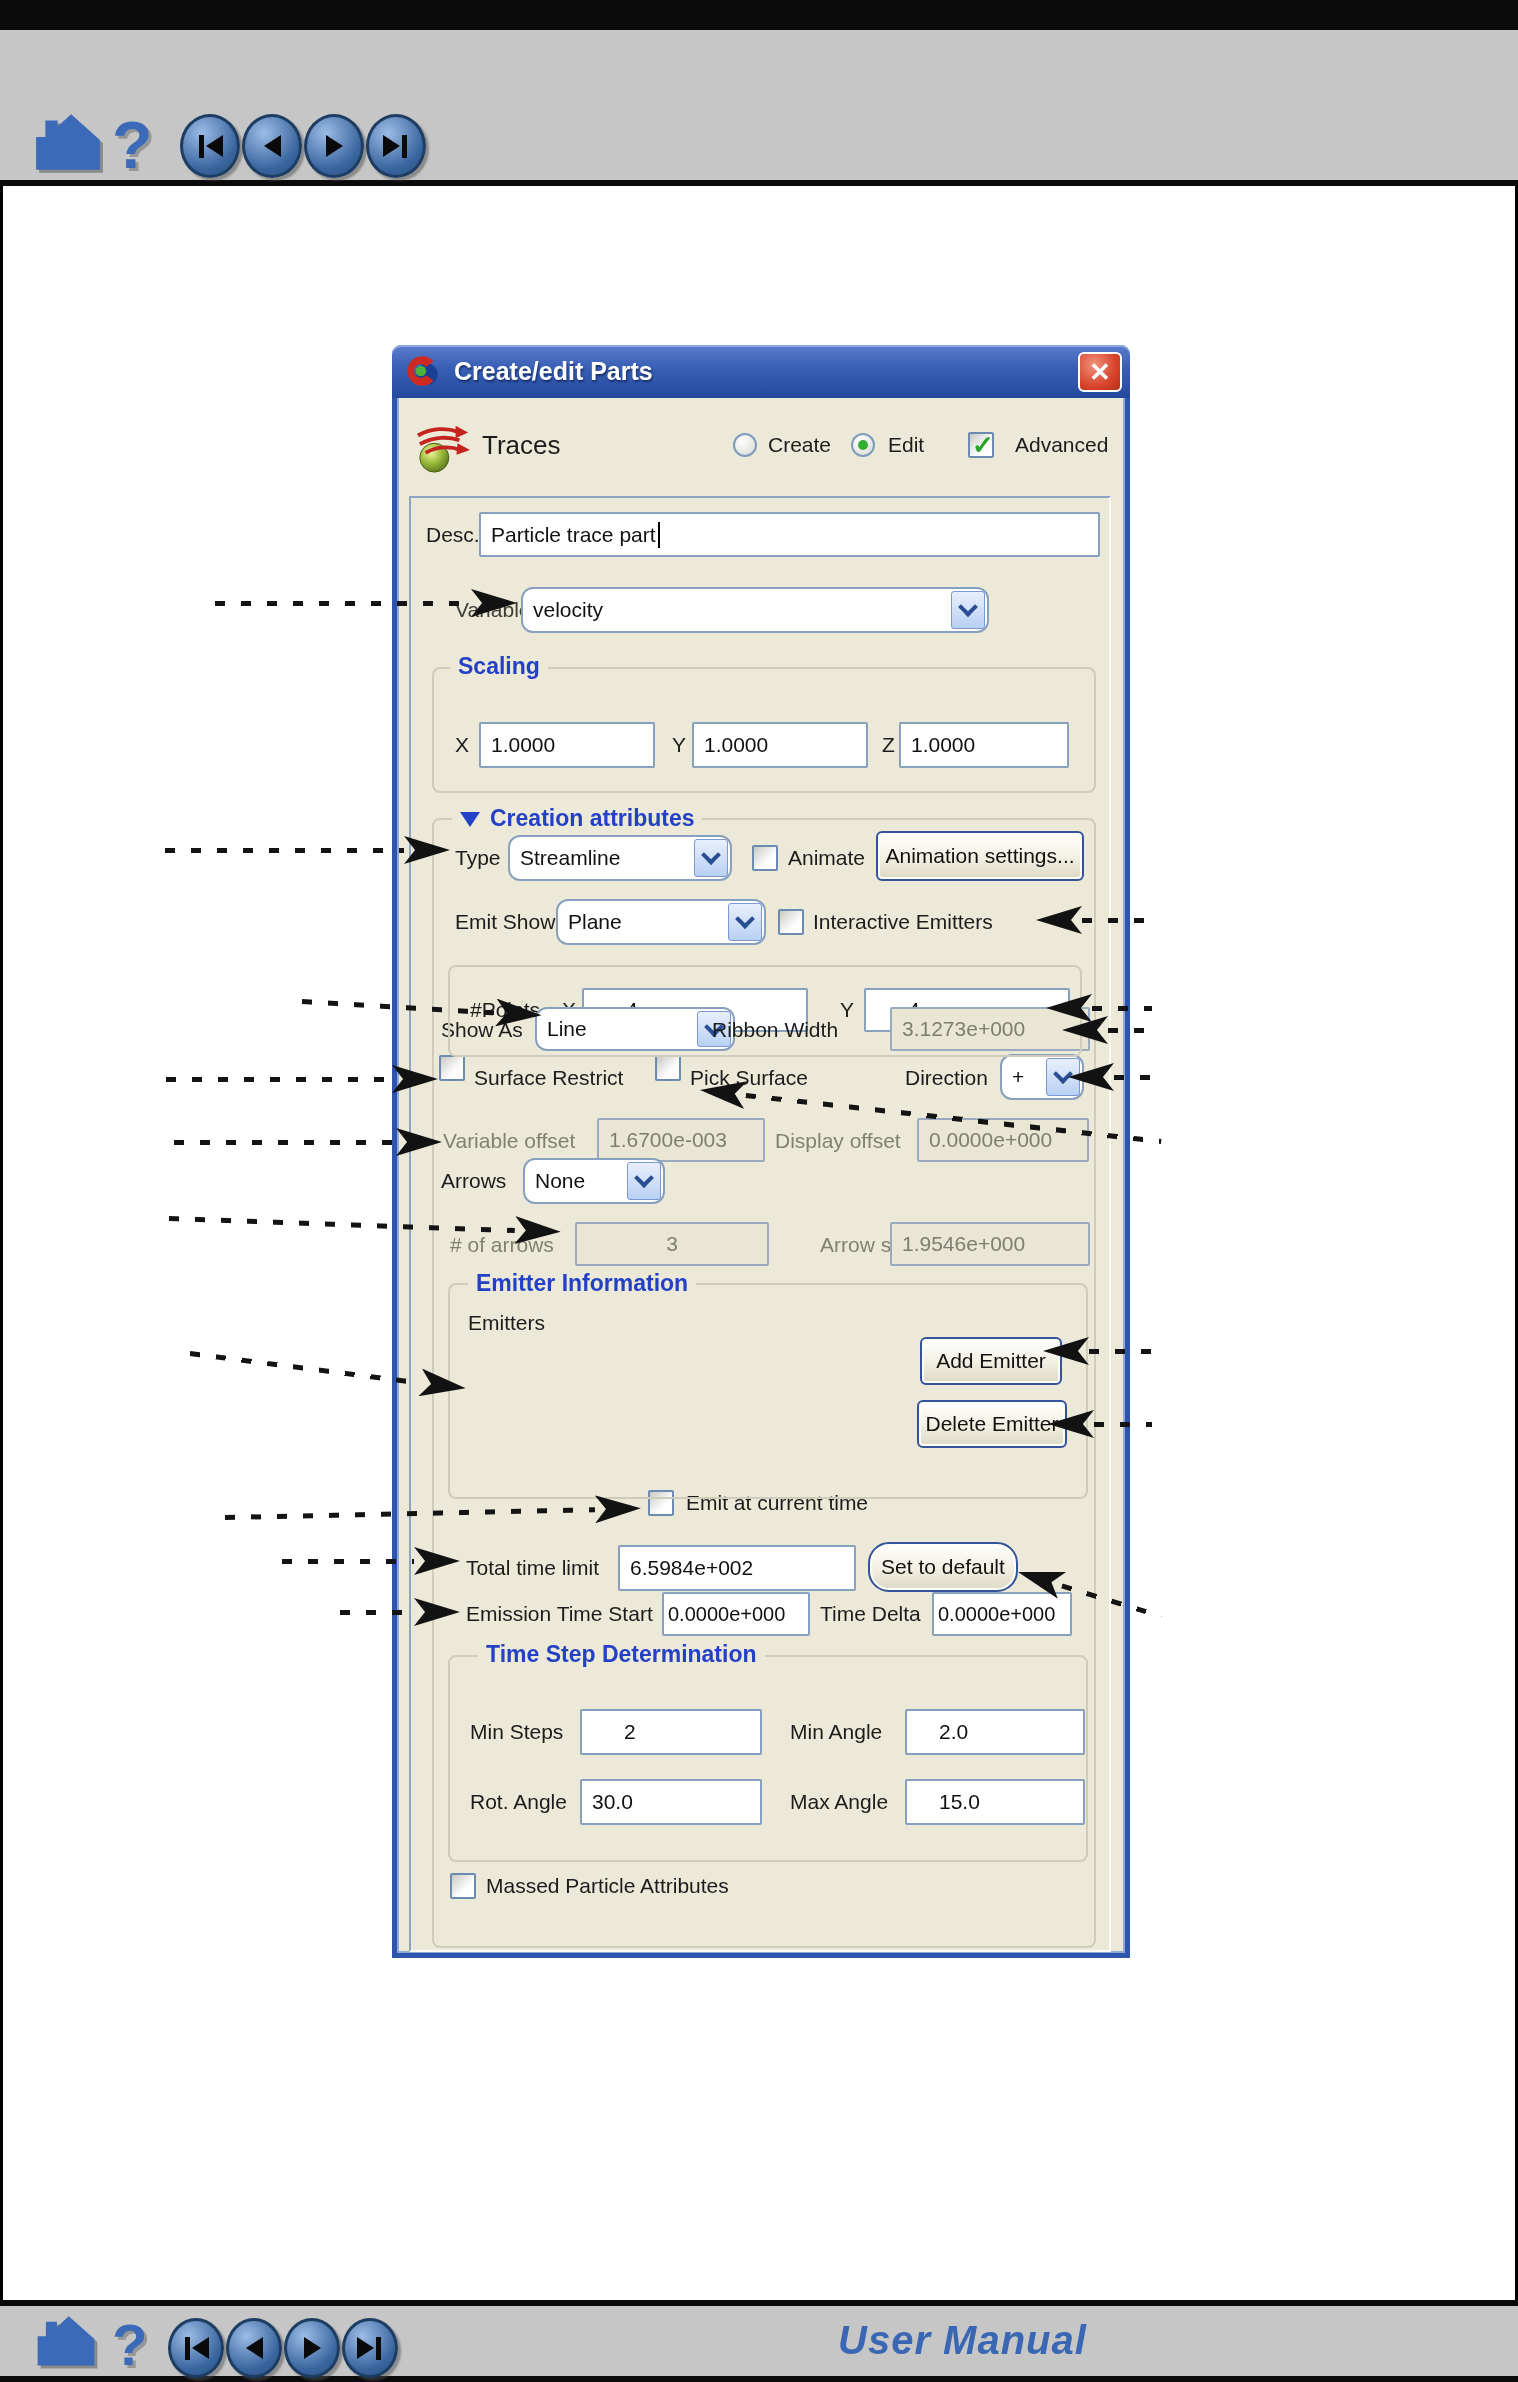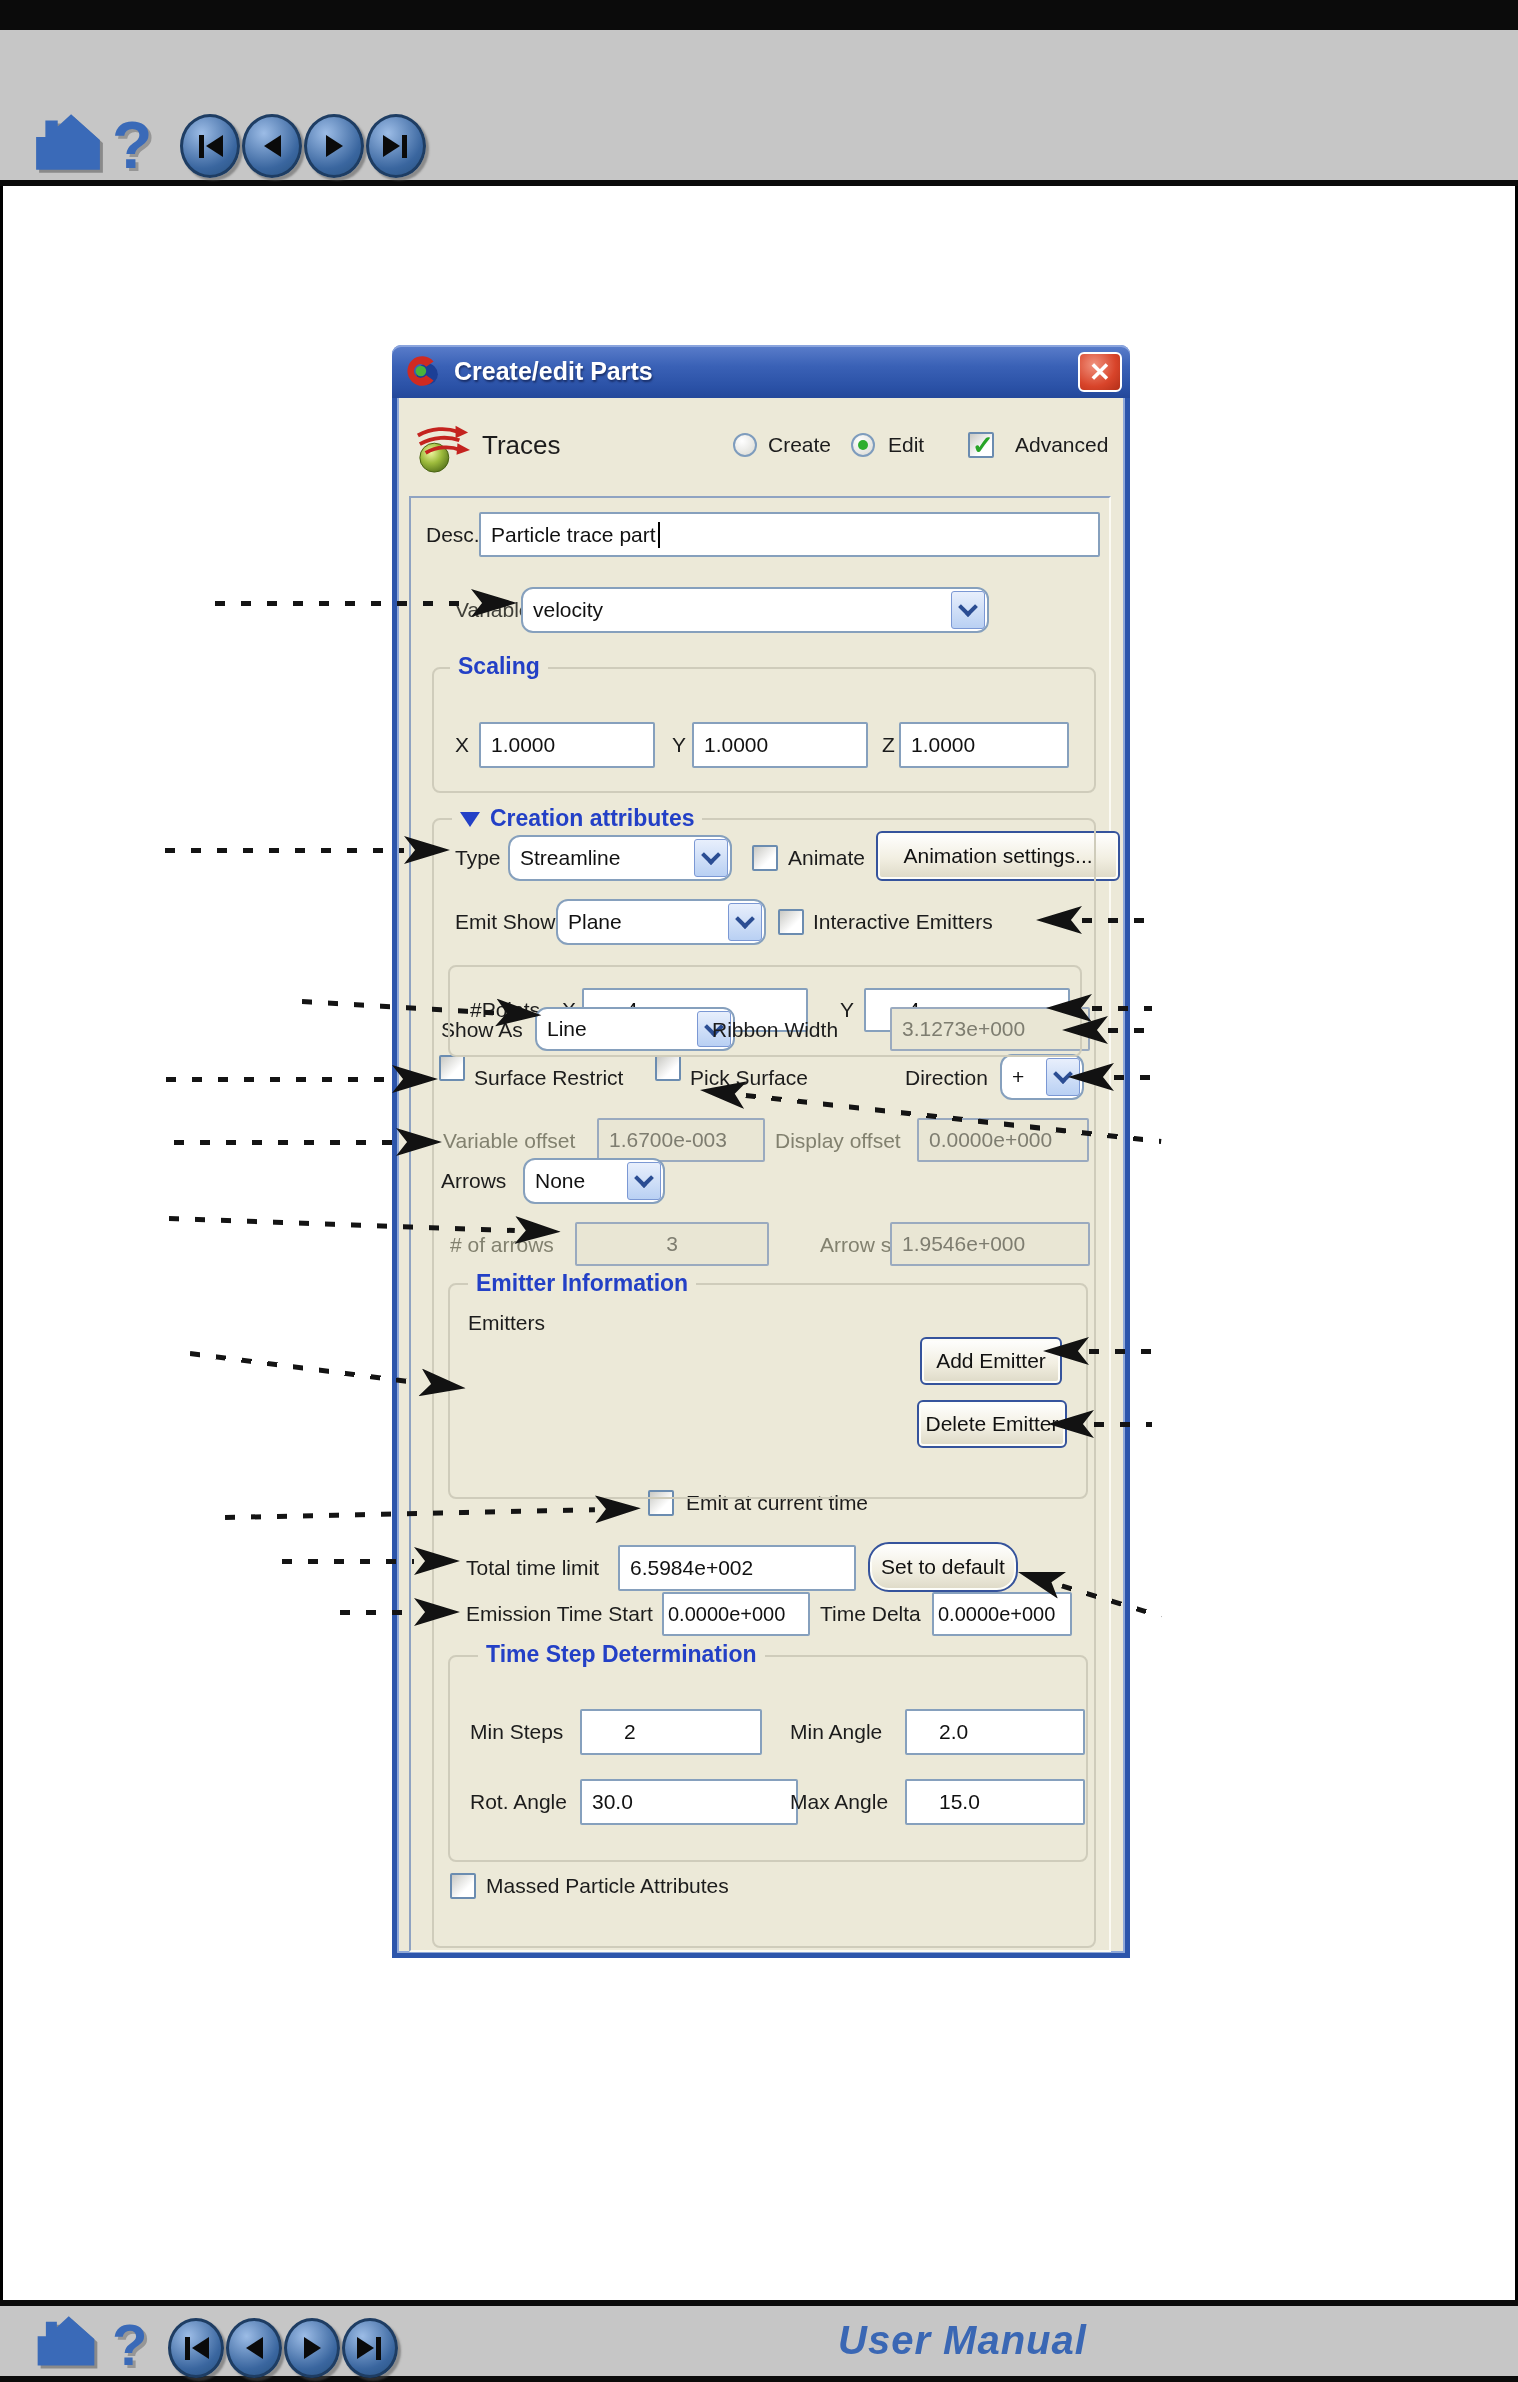--- a/index.html
+++ b/index.html
@@ -229,21 +229,21 @@
     <span class="legend" style="left:60px;top:460px;"><span class="tri-down"></span><span>Creation attributes</span></span>
     <div class="group" style="left:40px;top:473px;width:660px;height:1126px;"></div>
 
     <span class="lbl" style="left:63px;top:499px;">Type</span>
     <div class="dd" style="left:116px;top:490px;width:224px;height:46px;">
       <span>Streamline</span>
       <span class="ddbtn"></span>
     </div>
     <span class="cb" style="left:360px;top:500px;"></span>
     <span class="lbl" style="left:396px;top:499px;">Animate</span>
-    <div class="pbtn" style="left:484px;top:486px;width:244px;height:50px;">
+    <div class="pbtn" style="left:484px;top:486px;width:208px;height:50px;">
         <span>Animation settings...</span>
       </div>
 
     <span class="lbl" style="left:63px;top:563px;">Emit Show</span>
     <div class="dd" style="left:164px;top:554px;width:210px;height:46px;">
       <span>Plane</span>
       <span class="ddbtn"></span>
     </div>
     <span class="cb" style="left:386px;top:564px;"></span>
     <span class="lbl" style="left:421px;top:563px;">Interactive Emitters</span>
@@ -337,21 +337,21 @@
     <div class="group" style="left:56px;top:1310px;width:636px;height:203px;"></div>
     <span class="lbl" style="left:78px;top:1373px;">Min Steps</span>
     <div class="field" style="left:188px;top:1364px;width:182px;height:46px;padding-left:42px;">
         <span>2</span>
       </div>
     <span class="lbl" style="left:398px;top:1373px;">Min Angle</span>
     <div class="field" style="left:513px;top:1364px;width:180px;height:46px;padding-left:32px;">
         <span>2.0</span>
       </div>
     <span class="lbl" style="left:78px;top:1443px;">Rot. Angle</span>
-    <div class="field" style="left:188px;top:1434px;width:218px;height:46px;">
+    <div class="field" style="left:188px;top:1434px;width:182px;height:46px;">
         <span>30.0</span>
       </div>
     <span class="lbl" style="left:398px;top:1443px;">Max Angle</span>
     <div class="field" style="left:513px;top:1434px;width:180px;height:46px;padding-left:32px;">
         <span>15.0</span>
       </div>
 
     <span class="cb" style="left:58px;top:1528px;"></span>
     <span class="lbl" style="left:94px;top:1527px;">Massed Particle Attributes</span>
   </div>

